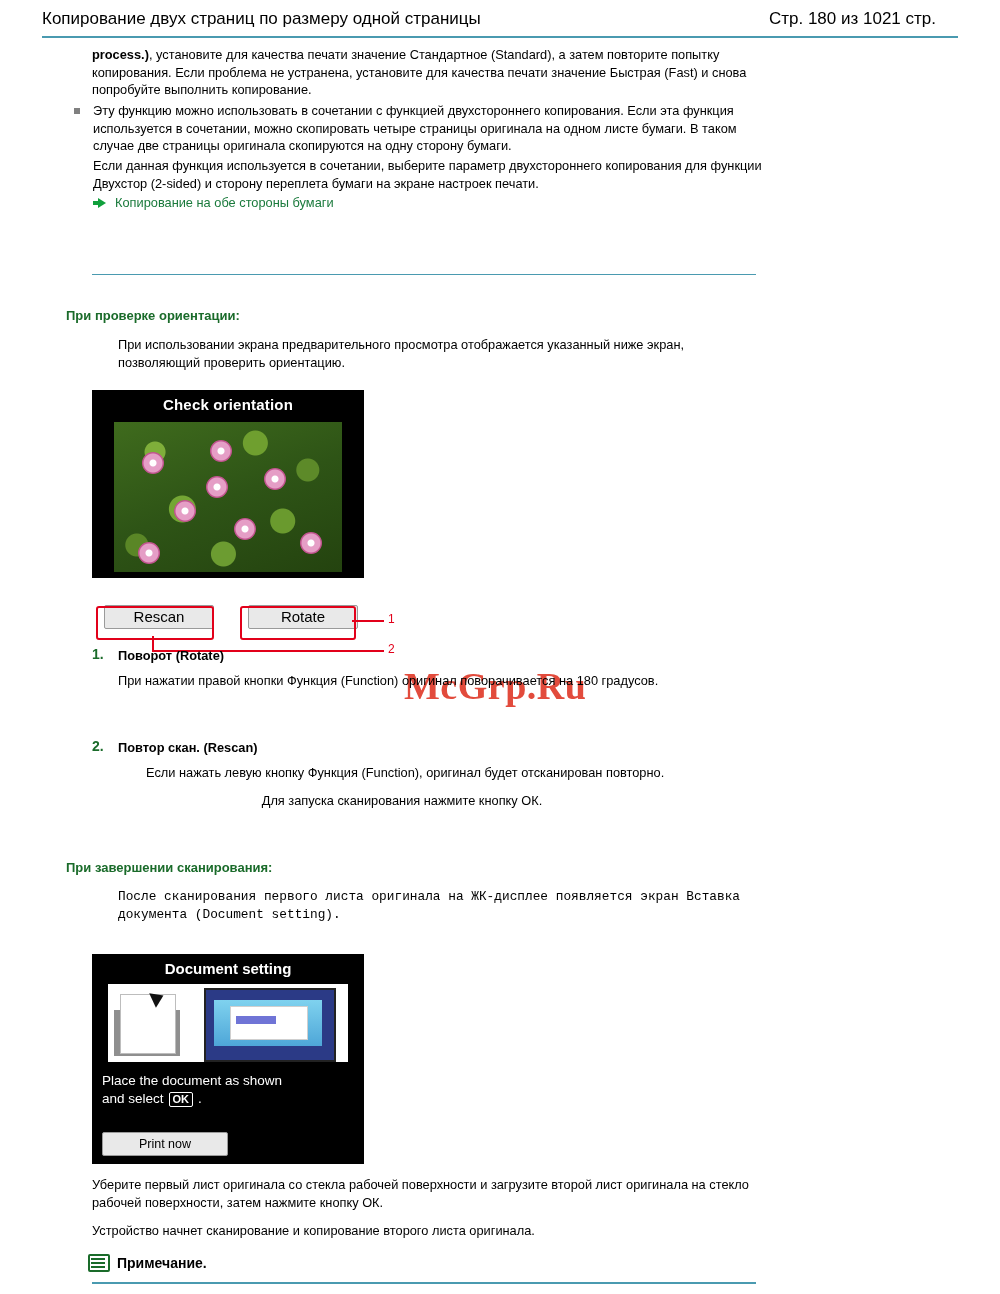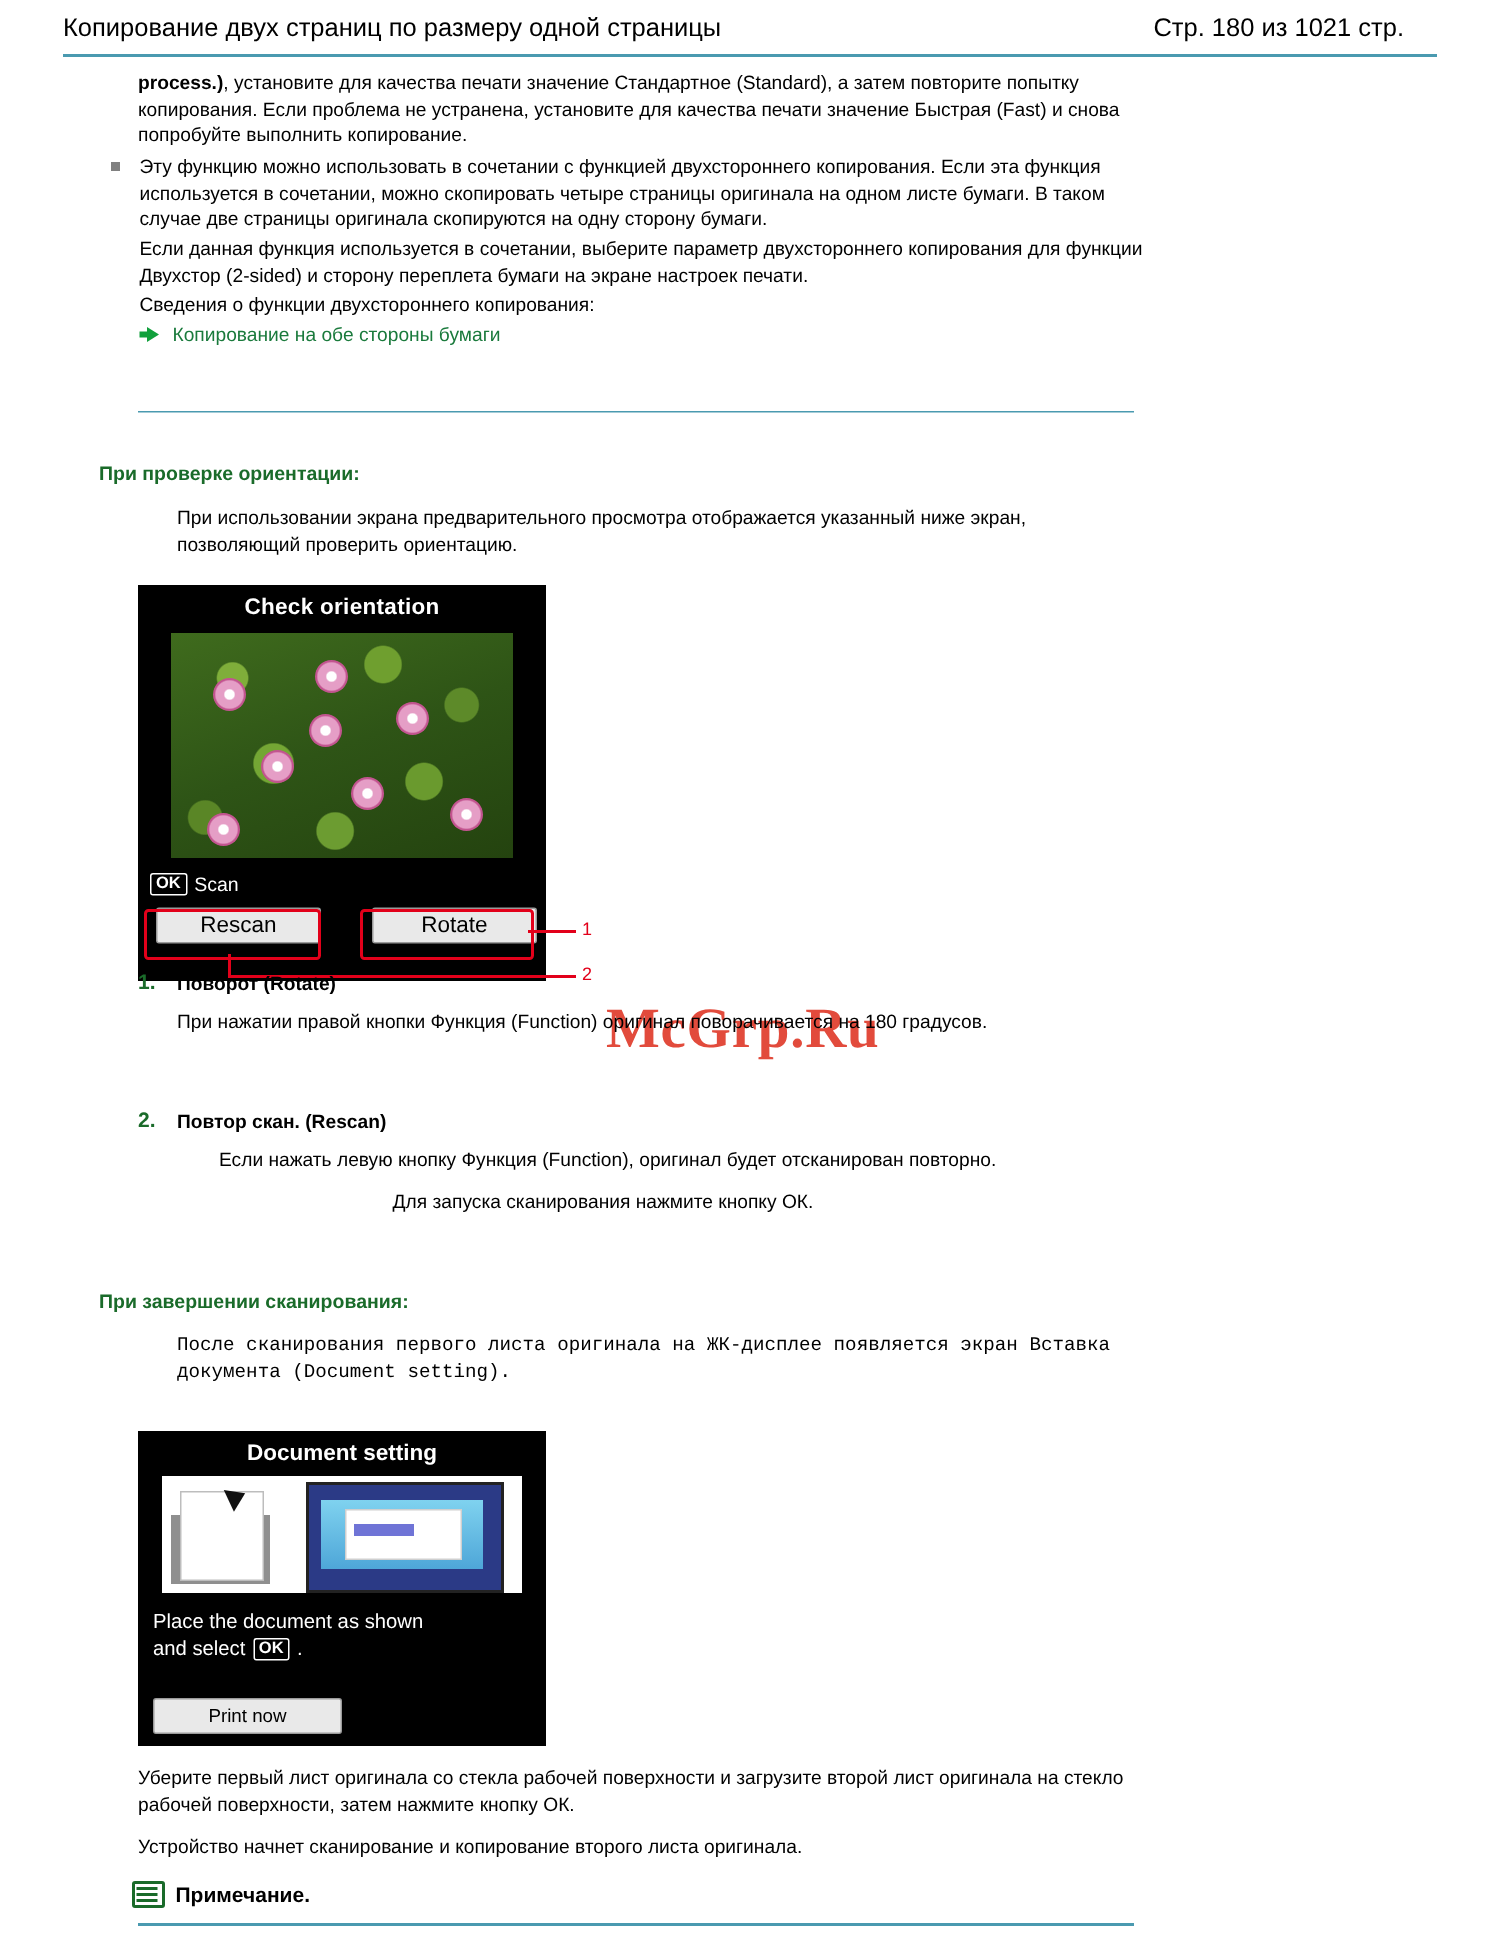--- a/index.html
+++ b/index.html
@@ -149,21 +149,21 @@
   .sec2-text { left: 118px; top: 846px; width: 640px; font-family: Liberation Mono, monospace; }
 
   .abs { position: absolute; }
 
   
   .lcd1 {
     position: absolute;
     left: 92px;
     top: 348px;
     width: 272px;
-    height: 264px;
+    height: 188px;
     background: #000;
   }
   .lcd1-title {
     position: absolute;
     top: 6px;
     left: 0;
     width: 100%;
     text-align: center;
     color: #fff;
     font-size: 15px;
@@ -454,21 +454,20 @@
 
     <div class="para intro">
       <span class="bold">process.)</span><span>, установите для качества печати значение Стандартное (Standard), а затем повторите попытку копирования. Если проблема не устранена, установите для качества печати значение Быстрая (Fast) и снова попробуйте выполнить копирование.</span>
     </div>
 
     <div class="bullet-block">
       <span class="bullet-marker"></span>
       <div class="bullet-text">
         <div>Эту функцию можно использовать в сочетании с функцией двухстороннего копирования. Если эта функция используется в сочетании, можно скопировать четыре страницы оригинала на одном листе бумаги. В таком случае две страницы оригинала скопируются на одну сторону бумаги.</div>
         <div style="margin-top:2px;">Если данная функция используется в сочетании, выберите параметр двухстороннего копирования для функции Двухстор (2-sided) и сторону переплета бумаги на экране настроек печати.</div>
-        <div style="margin-top:2px;">Сведения о функции двухстороннего копирования:</div>
         <div class="linkline">
           <span class="arrow-wrap">
               <span class="arrow-stem"></span>
               <span class="arrow-green"></span>
             </span>
           <span>Копирование на обе стороны бумаги</span>
         </div>
       </div>
     </div>
 

